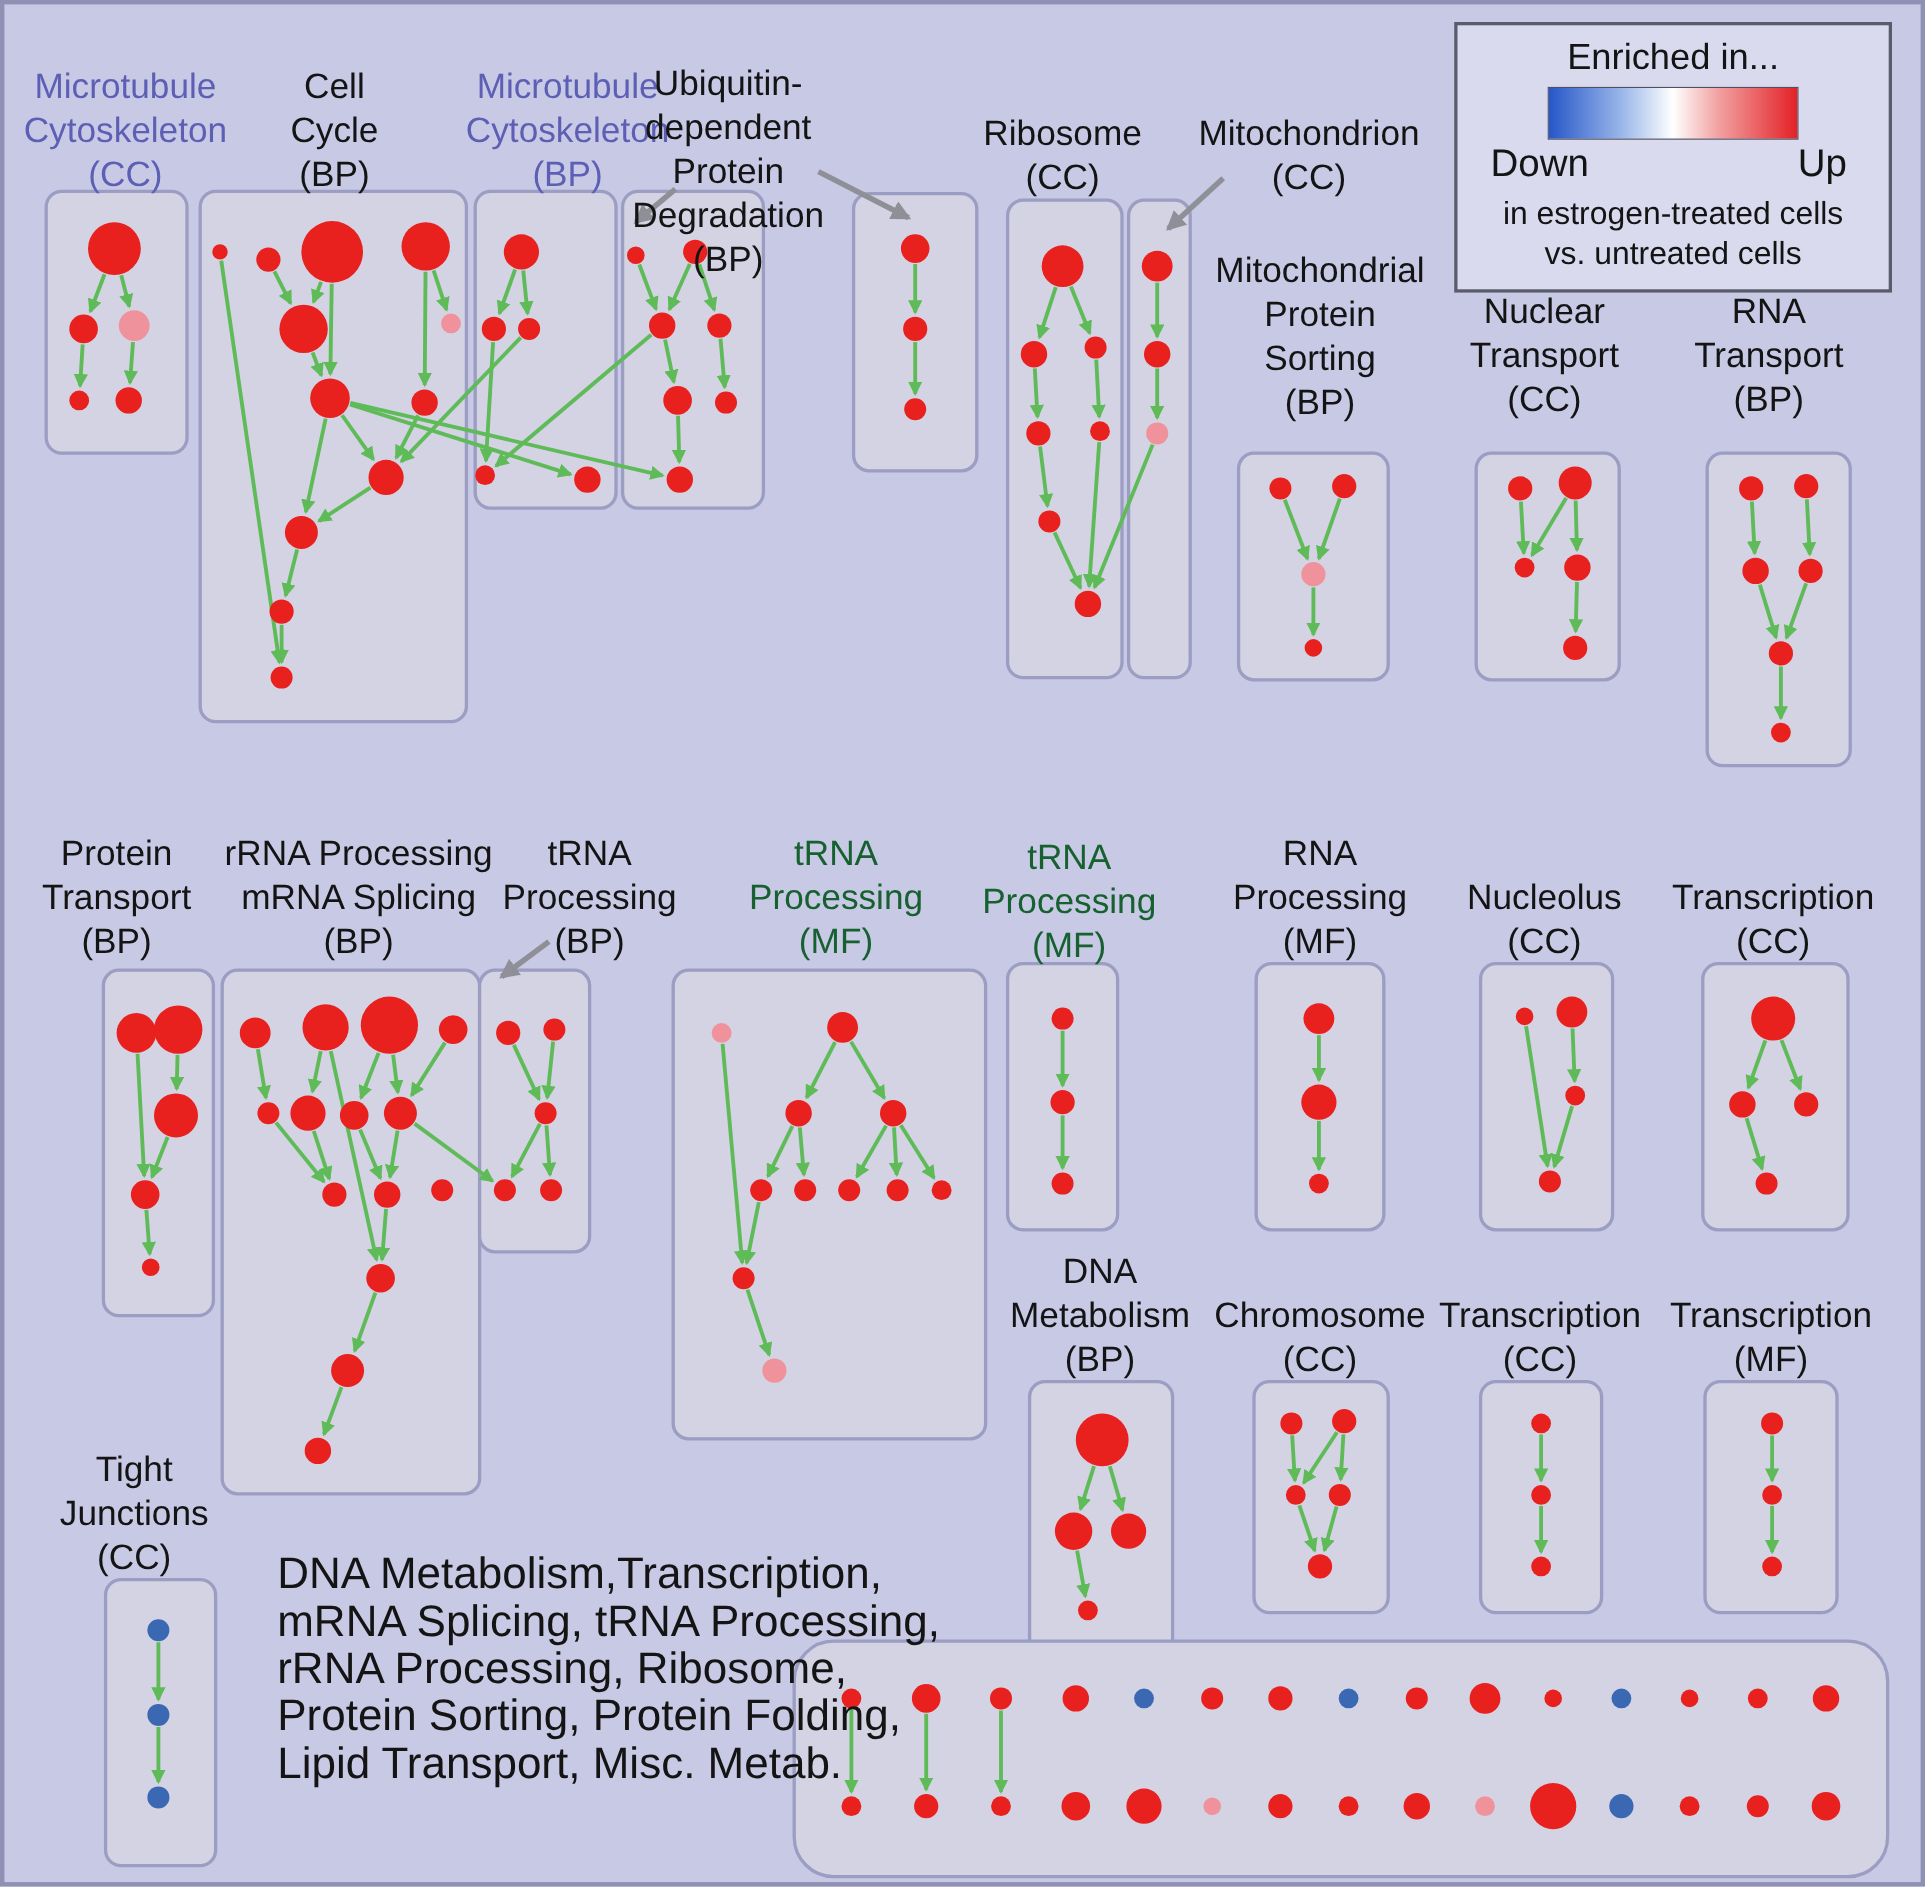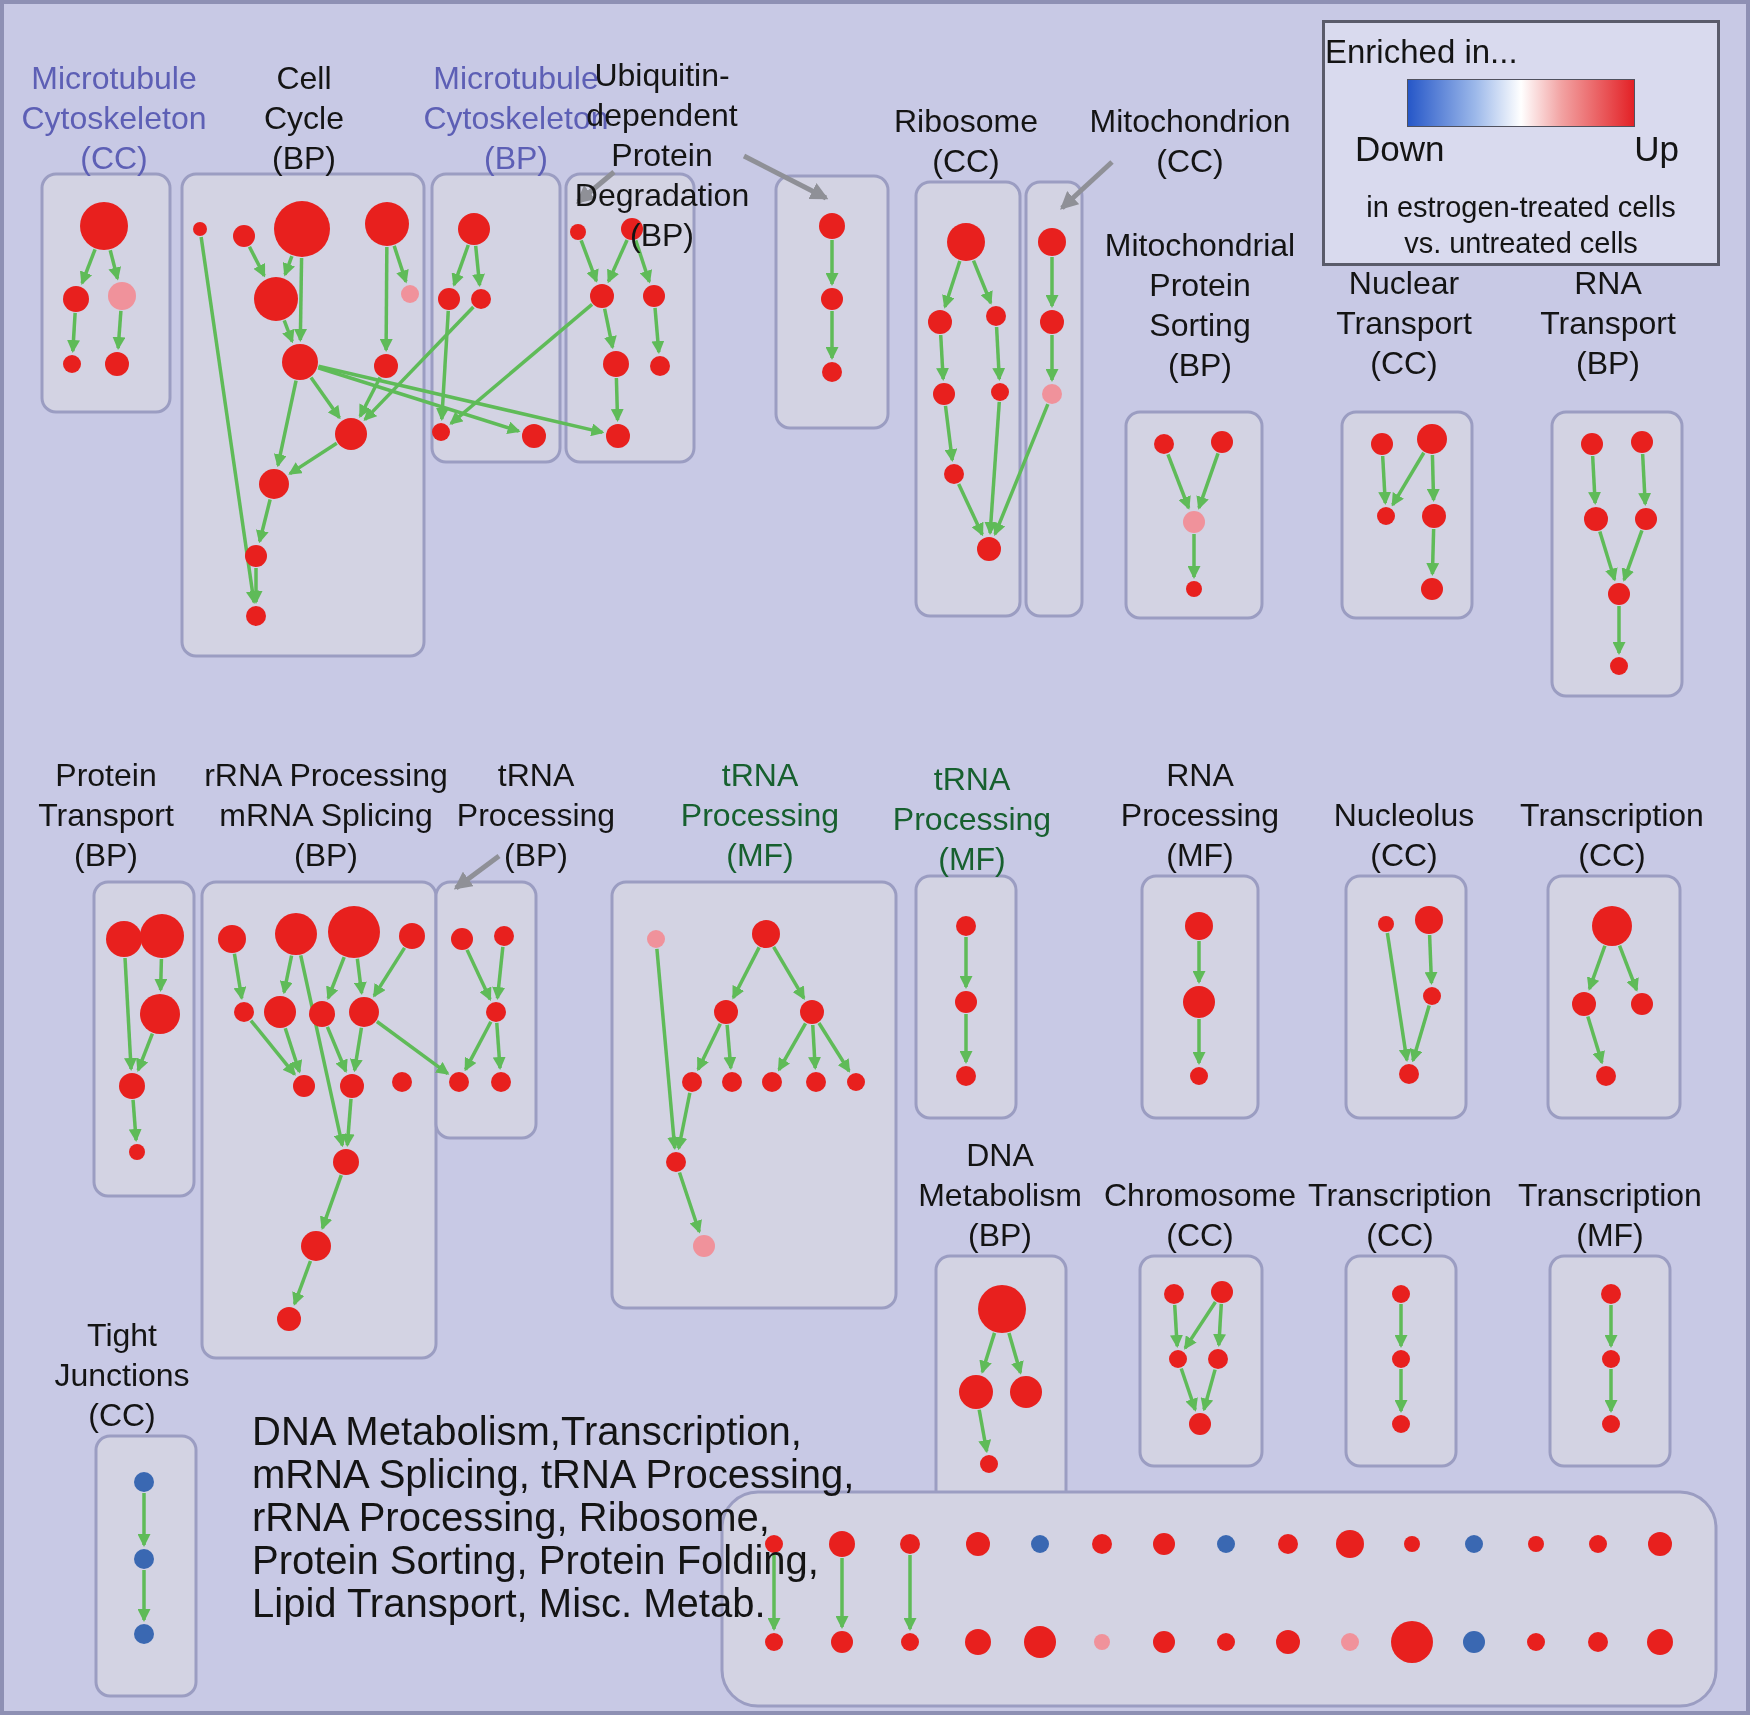--- a/index.html
+++ b/index.html
@@ -14,25 +14,25 @@
   }
   svg#diagram{position:absolute;left:0;top:0;}
   .legend{
     position:absolute;left:1318px;top:16px;width:398px;height:246px;
     box-sizing:border-box;
     background:#d9daee;
     border:3px solid #5a5b6a;
     z-index:5;
     color:#141414;
   }
-  .legend-title{font-size:33px;text-align:left;margin-top:10px;}
+  .legend-title{font-size:33px;text-align:center;margin-top:10px;}
   .legend-bar{width:226px;height:46px;margin:8px auto 0;border:1px solid #50515e;}
   .legend-du{display:flex;justify-content:space-between;padding:2px 38px 0 30px;font-size:35px;}
   .legend-cap{text-align:center;font-size:29px;line-height:36px;}
-  .legend-cap.first{margin-top:20px;}
+  .legend-cap.first{margin-top:8px;}
   .note{
     position:absolute;left:248px;top:1406px;
     font-size:40px;line-height:43px;color:#141414;z-index:5;
   }
 </style>
 </head>
 <body>
 
 <div class="wrap">
 

